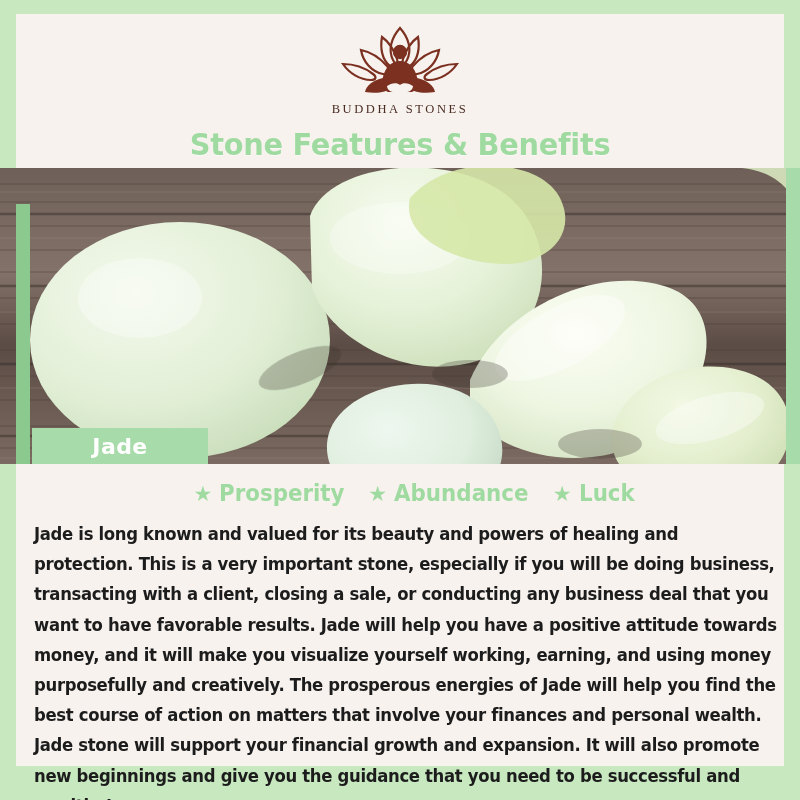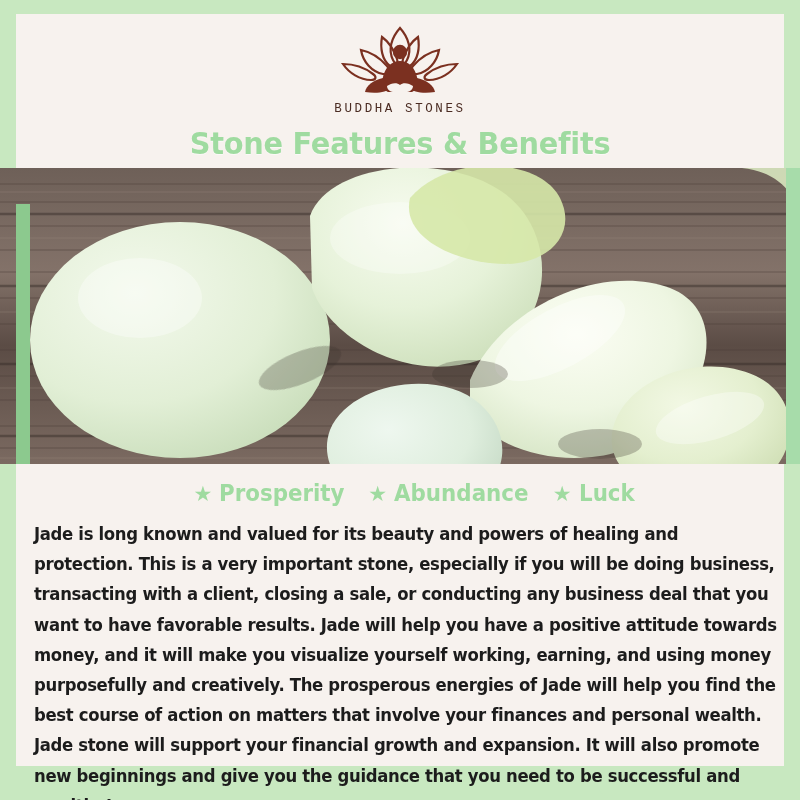--- a/index.html
+++ b/index.html
@@ -37,21 +37,21 @@
   }
 
   
   #header{
     position:relative; height:154px; background:#f7f2ee;
     display:flex; flex-direction:column; align-items:center;
   }
   #logo-block{ margin-top:6px; display:flex; flex-direction:column; align-items:center; }
   #lotus-icon svg{ display:block; }
   #brand-name{
-    font-family:Liberation Mono, monospace;
+    font-family:Liberation Serif, serif;
     font-size:12.5px; letter-spacing:2.6px; color:#4a2b22;
     margin-top:4px;
     text-align:right;
   }
   #page-title{
     font-family:"DejaVu Sans", sans-serif;
     font-weight:bold; font-size:31px; color:#9fdba0;
     letter-spacing:-0.3px;
     transform:scaleX(0.93); transform-origin:center;
     margin-top:9px;
@@ -215,20 +215,23 @@
         <ellipse cx="300" cy="200" rx="44" ry="16" transform="rotate(-22 300 200)"></ellipse>
         <ellipse cx="470" cy="206" rx="38" ry="14"></ellipse>
         <ellipse cx="600" cy="276" rx="42" ry="15"></ellipse>
       </g>
     </svg>
   </div>
 
   <div id="photo-left-strip"></div>
   <div id="photo-right-strip"></div>
 
+  <div id="stone-name-banner">
+    <span id="stone-name">Jade</span>
+  </div>
 
   <div id="benefits">
     <span class="benefit">
       <span class="star-icon">★</span>
       <span class="benefit-label">Prosperity</span>
     </span>
     <span class="benefit">
       <span class="star-icon">★</span>
       <span class="benefit-label">Abundance</span>
     </span>

